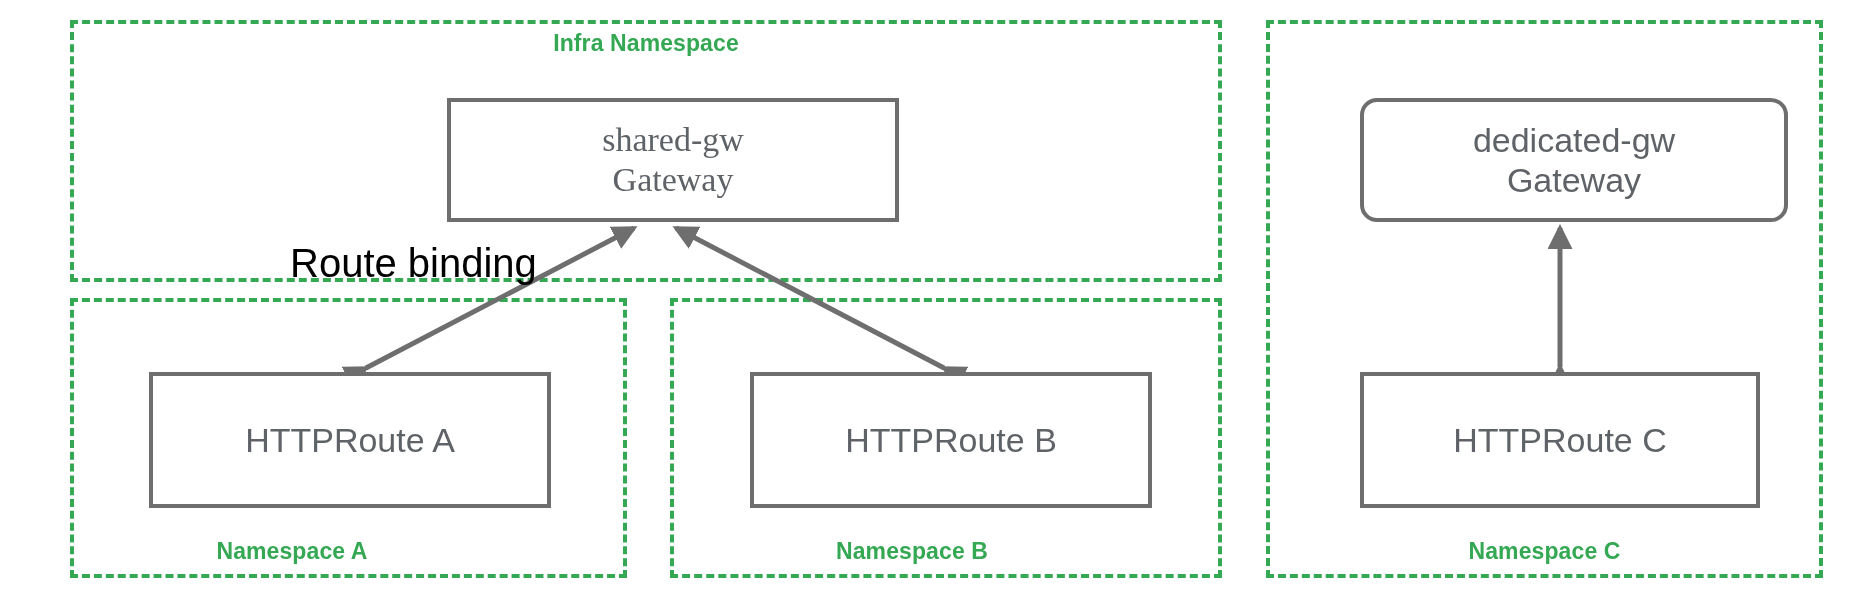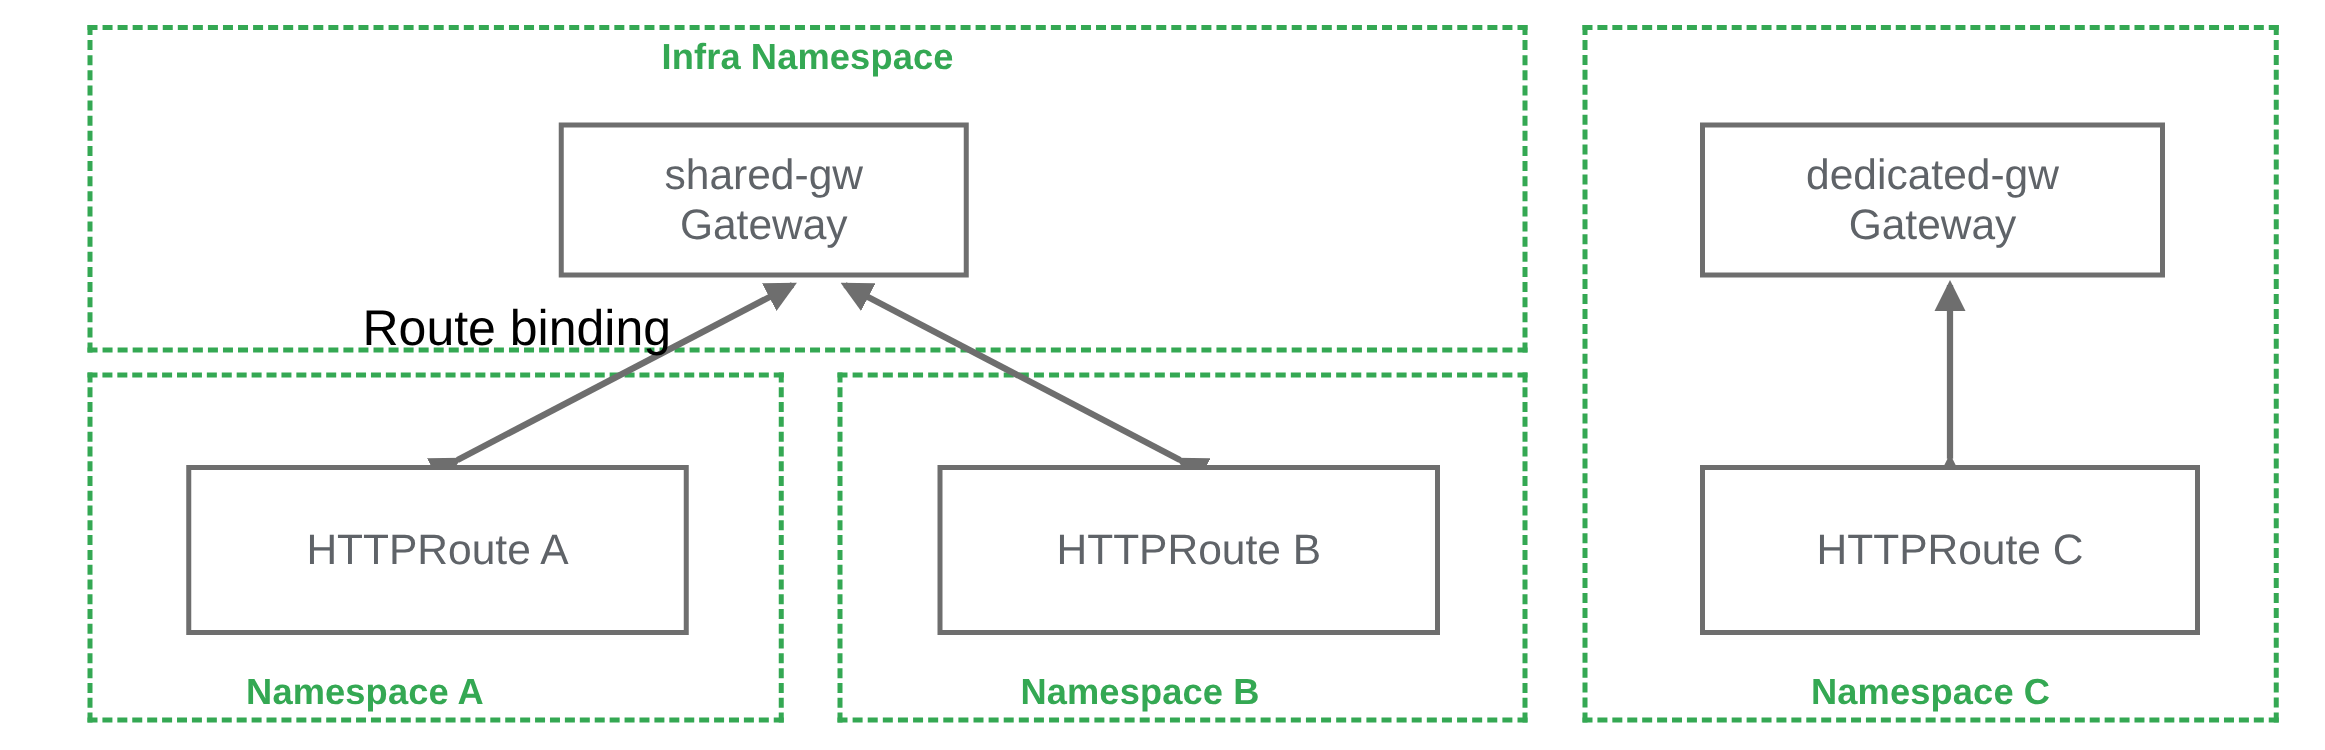--- a/index.html
+++ b/index.html
@@ -25,21 +25,21 @@
     box-sizing: border-box;
     border: 4px dashed #34a853;
     background: transparent;
   }
 
   
   .ns-title {
     position: absolute;
     color: #34a853;
     font-weight: bold;
-    font-size: 29px;
+    font-size: 23px;
     letter-spacing: 0.1px;
     white-space: nowrap;
     text-align: center;
     line-height: 1;
   }
 
   
   .res-box {
     position: absolute;
     box-sizing: border-box;
@@ -106,28 +106,28 @@
       shared-gw --&gt;
     <line x1="366" y1="368" x2="634" y2="228" stroke="#6e6e6e" stroke-width="5" marker-start="url(#ah)" marker-end="url(#ah)"></line>
 
       shared-gw --&gt;
     <line x1="944" y1="368" x2="676" y2="228" stroke="#6e6e6e" stroke-width="5" marker-start="url(#ah)" marker-end="url(#ah)"></line>
 
       dedicated-gw --&gt;
     <line x1="1560" y1="367" x2="1560" y2="228" stroke="#6e6e6e" stroke-width="5" marker-start="url(#ah)" marker-end="url(#ah)"></line>
   </svg>
 
-  <div class="res-box" style="left:447px; top:98px; width:328px; height:124px;">
+  <div class="res-box" style="left:447px; top:98px; width:452px; height:124px;font-family:Liberation Serif, serif;">
     <div>
       <span class="res-line">shared-gw</span>
       <span class="res-line">Gateway</span>
     </div>
   </div>
 
-  <div class="res-box" style="left:1360px; top:98px; width:372px; height:124px;">
+  <div class="res-box" style="left:1360px; top:98px; width:428px; height:124px;border-radius:17px;">
     <div>
       <span class="res-line">dedicated-gw</span>
       <span class="res-line">Gateway</span>
     </div>
   </div>
 
   <div class="res-box" style="left:149px; top:372px; width:402px; height:136px;">
     <span class="res-line">HTTPRoute A</span>
   </div>
 

